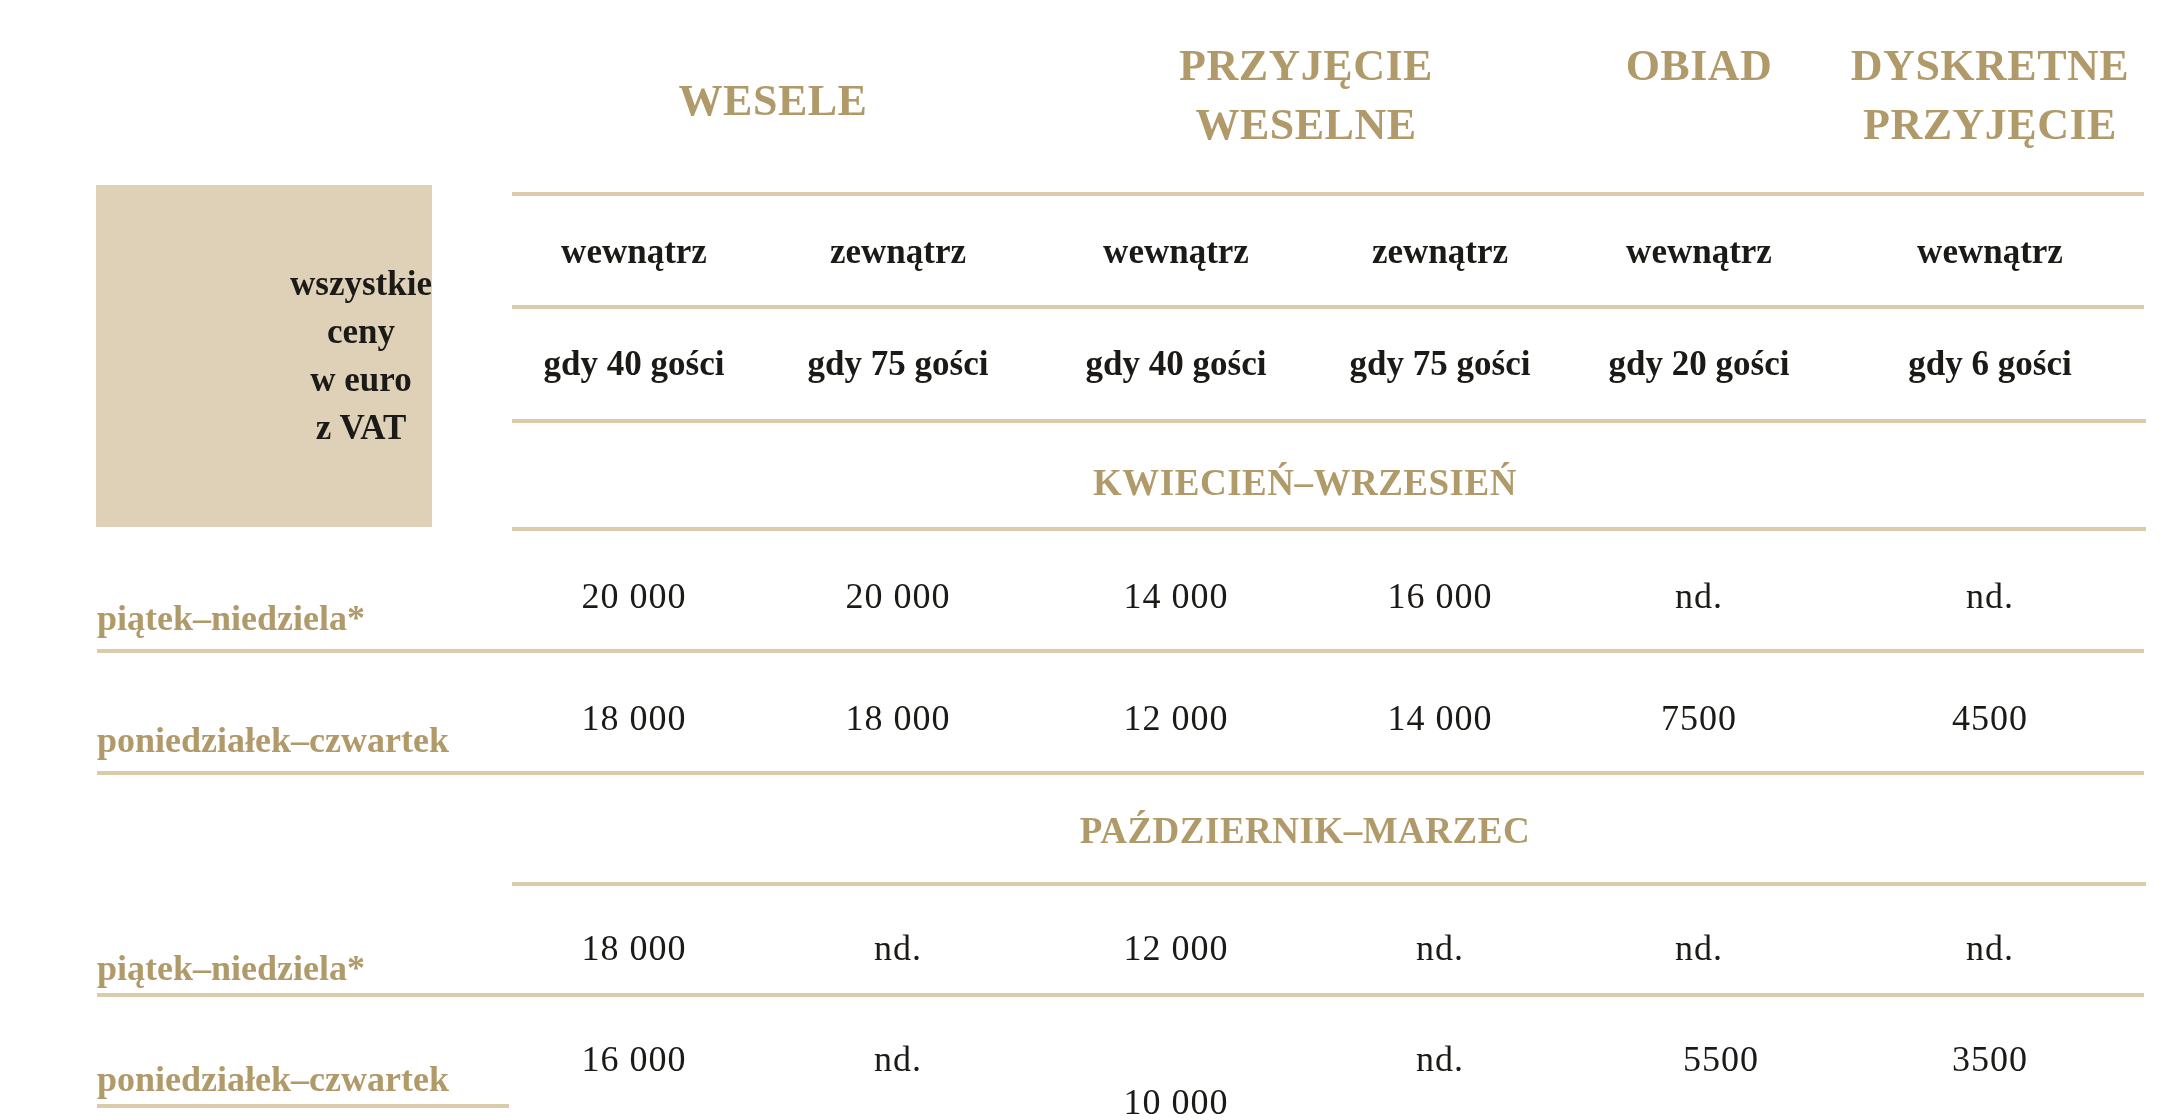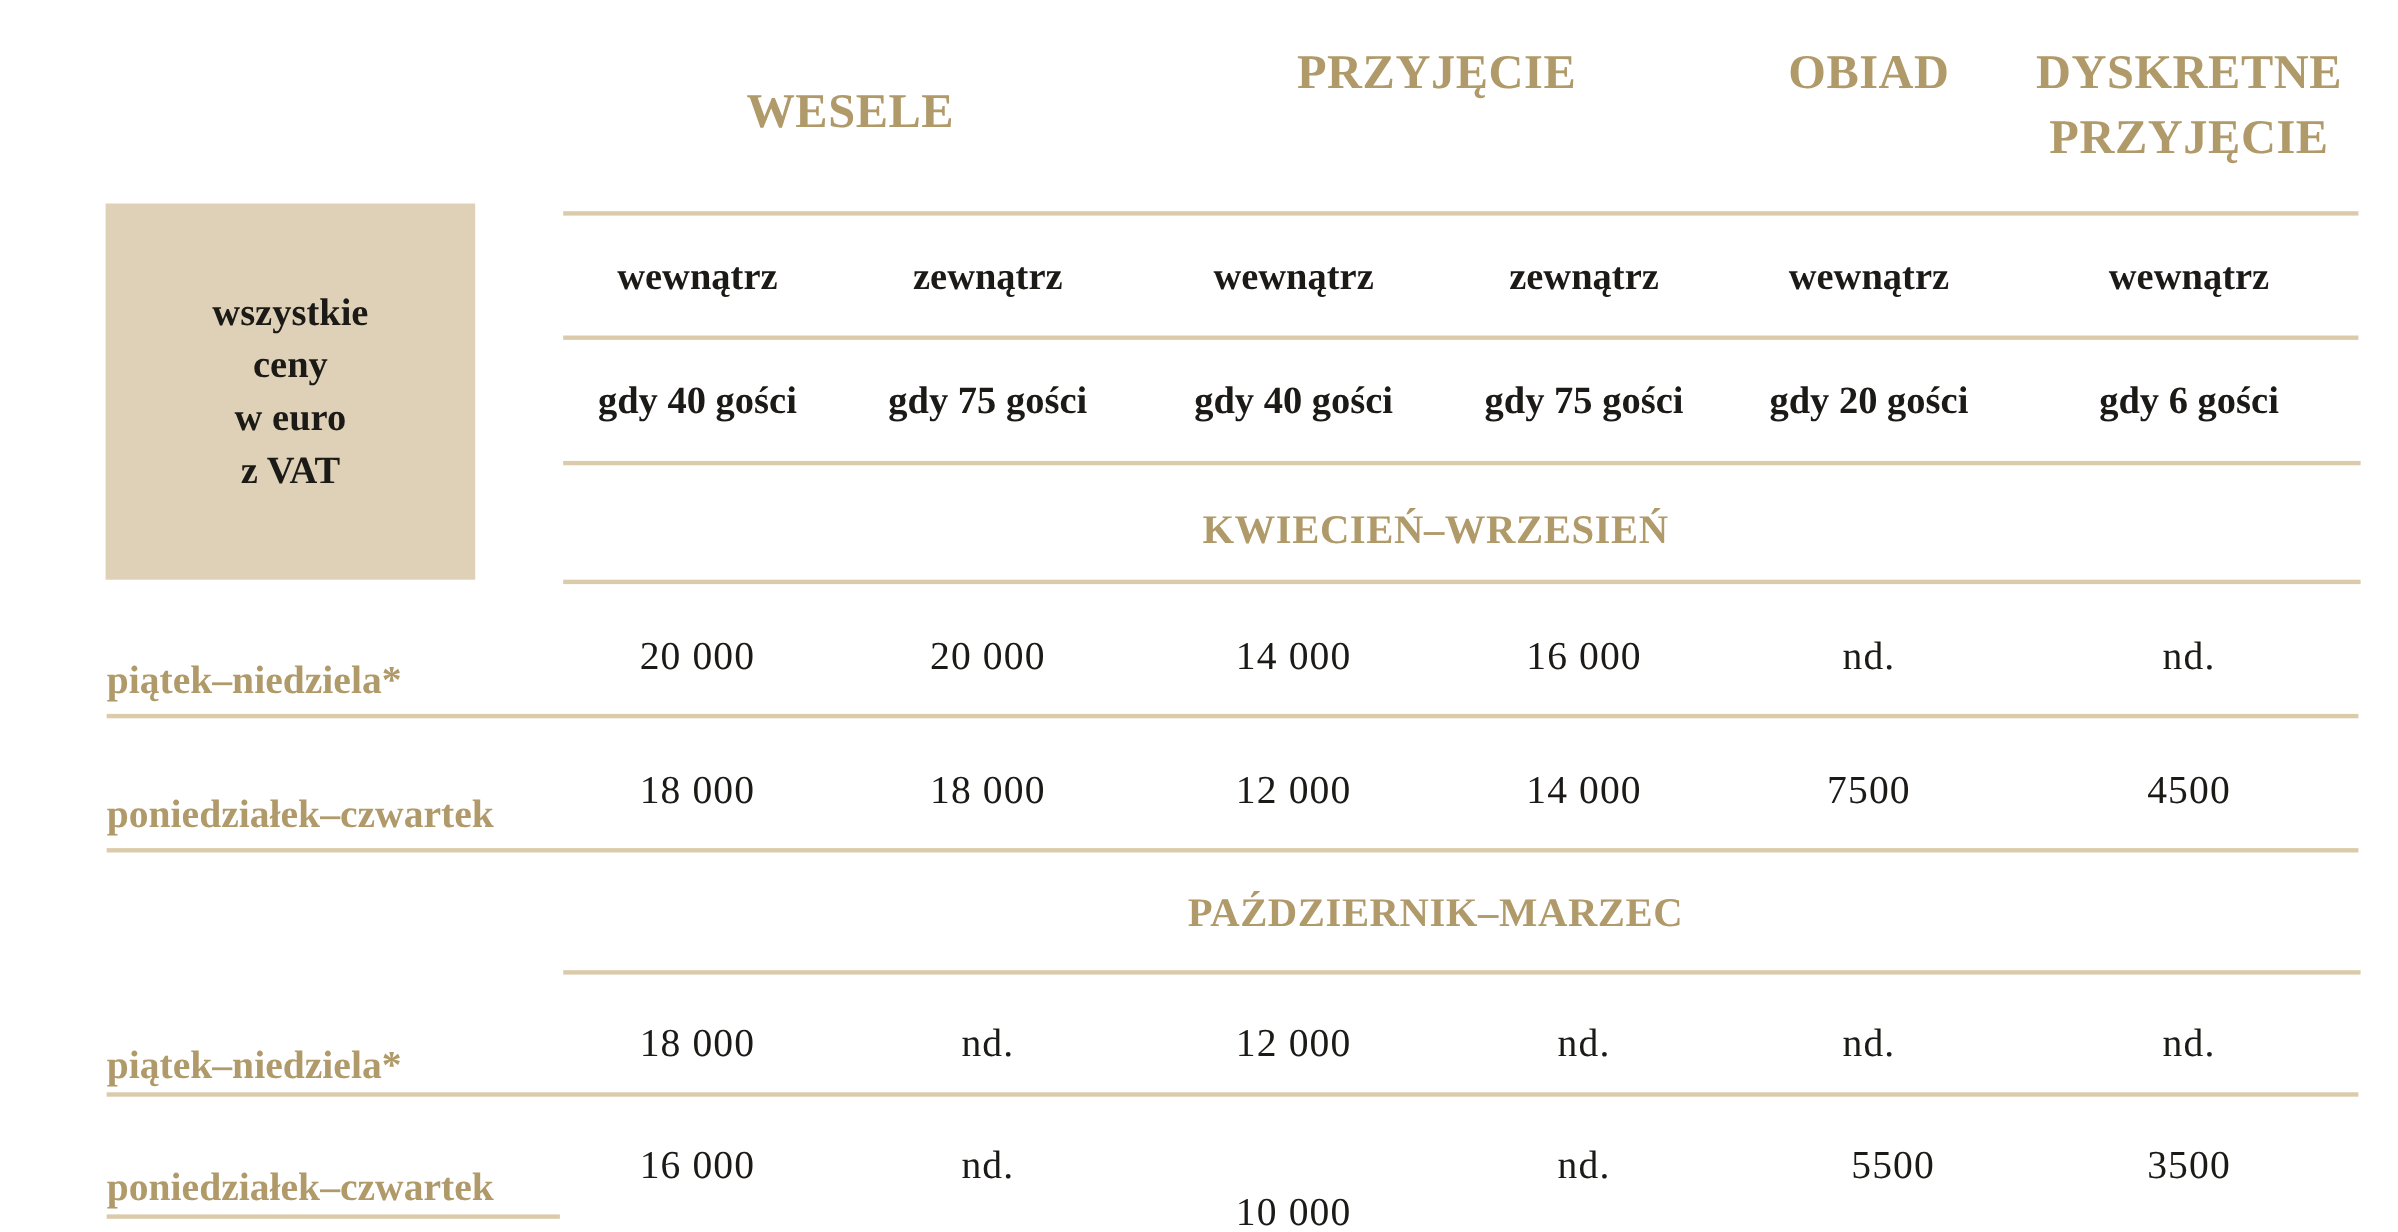--- a/index.html
+++ b/index.html
@@ -11,32 +11,33 @@
   .cat-head { position: absolute; text-align: center; font-weight: bold; font-size: 44px;
               line-height: 59px; letter-spacing: 0.5px; white-space: nowrap; transform: translateX(-50%); }
   .cell { position: absolute; text-align: center; white-space: nowrap; transform: translate(-50%, -50%); font-family: Liberation Serif, serif; }
   .sub { font-weight: bold; font-size: 35px; }
   .num { font-size: 36px; letter-spacing: 1px; }
   .season { position: absolute; font-weight: bold; font-size: 37px; white-space: nowrap;
             transform: translate(-50%, -50%); letter-spacing: 0.5px; }
   .rowlabel { position: absolute; left: 97px; font-weight: bold; font-size: 36px; white-space: nowrap;
               transform: translateY(-50%); margin-top: 16px; }
   .pricebox { position: absolute; left: 96px; top: 185px; width: 336px; height: 342px;
-              background: #DFD1B7; display: flex; align-items: center; justify-content: center; }
+              background: #DFD1B7; display: flex; align-items: center; justify-content: flex-end; }
   .pricebox-text { text-align: center; font-weight: bold; font-size: 35px; line-height: 48px; }
   .pricebox-text span { display: block; }
 </style>
 </head>
 <body>
 
 <div class="cat-head gold" style="left:773px; top:71px;">
   <div>WESELE</div>
 </div>
 <div class="cat-head gold" style="left:1306px; top:36px;">
   <div>PRZYJĘCIE</div>
+  <div>WESELNE</div>
 </div>
 <div class="cat-head gold" style="left:1699px; top:36px;">
   <div>OBIAD</div>
 </div>
 <div class="cat-head gold" style="left:1990px; top:36px;">
   <div>DYSKRETNE</div>
   <div>PRZYJĘCIE</div>
 </div>
 
 <div class="pricebox">

